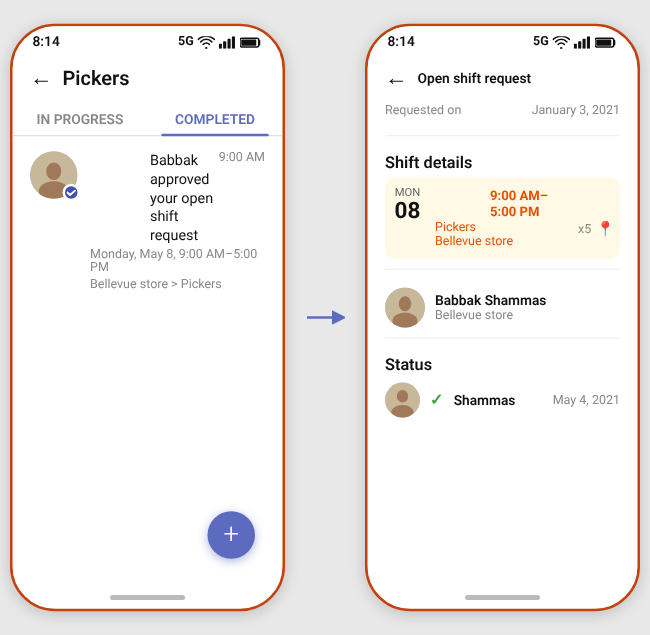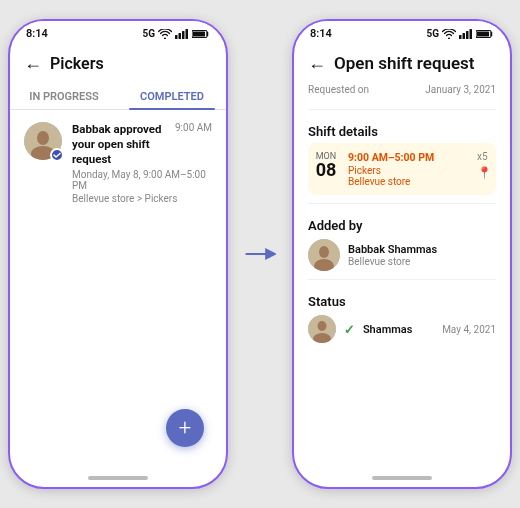--- a/index.html
+++ b/index.html
@@ -19,21 +19,21 @@
       padding: 16px;
     }
     .phone {
       background: #fff;
       border-radius: 36px;
       width: 220px;
       height: 470px;
       box-shadow: 0 2px 12px rgba(0,0,0,0.18);
       overflow: hidden;
       position: relative;
-      border: 2px solid #8b5cf6;
+      border: 2px solid #c2410c;
       display: flex;
       flex-direction: column;
     }
     .status-bar {
       display: flex;
       justify-content: space-between;
       align-items: center;
       padding: 6px 16px 4px 16px;
       font-size: 11px;
       font-weight: 600;
@@ -139,22 +139,23 @@
     .avatar-badge svg {
       width: 8px;
       height: 8px;
     }
     .notif-body {
       flex: 1;
     }
     .notif-text {
       font-size: 11.5px;
       color: #111;
-      font-weight: 700;
+      font-weight: 400;
       line-height: 1.3;
+      margin-left: 48px;
     }
     .notif-time {
       font-size: 10px;
       color: #888;
       margin-left: auto;
       white-space: nowrap;
     }
     .notif-row {
       display: flex;
       align-items: flex-start;
@@ -207,21 +208,21 @@
       height: 24px;
     }
 
     
     .phone2-header {
       display: flex;
       align-items: center;
       padding: 8px 14px 6px 14px;
     }
     .p2-title {
-      font-size: 17px;
+      font-size: 11px;
       font-weight: 600;
       color: #111;
     }
     .p2-section {
       padding: 4px 14px;
     }
     .p2-row {
       display: flex;
       justify-content: space-between;
       align-items: center;
@@ -267,35 +268,37 @@
       color: #111;
       line-height: 1;
     }
     .shift-info {
       flex: 1;
     }
     .shift-time {
       font-size: 10.5px;
       font-weight: 700;
       color: #e65100;
+      margin-left: 44px;
     }
     .shift-role {
       font-size: 10px;
       color: #e65100;
       margin-top: 1px;
     }
     .shift-store {
       font-size: 10px;
       color: #e65100;
     }
     .shift-meta {
       display: flex;
-      flex-direction: column;
-      align-items: flex-start;
+      flex-direction: row;
+      align-items: center;
       gap: 4px;
+      margin-top: 26px;
     }
     .shift-count {
       font-size: 10px;
       color: #888;
     }
     .pin-icon {
       font-size: 12px;
       color: #e65100;
     }
 
@@ -503,21 +506,20 @@
         </div>
         <div class="shift-meta">
           <span class="shift-count">x5</span>
           <span class="pin-icon">📍</span>
         </div>
       </div>
 
       <div class="divider"></div>
 
       <div class="added-by">
-        <div class="added-by-label">Added by</div>
         <div class="added-by-card">
           <div class="avatar" style="width:32px;height:32px;">
             <svg viewBox="0 0 32 32" xmlns="http://www.w3.org/2000/svg" width="32" height="32">
               <circle cx="16" cy="16" r="16" fill="#c8b89a"></circle>
               <ellipse cx="16" cy="13" rx="5" ry="6" fill="#a0785a"></ellipse>
               <ellipse cx="16" cy="27" rx="10" ry="7" fill="#a0785a"></ellipse>
             </svg>
           </div>
           <div>
             <div class="added-by-name">Babbak Shammas</div>

